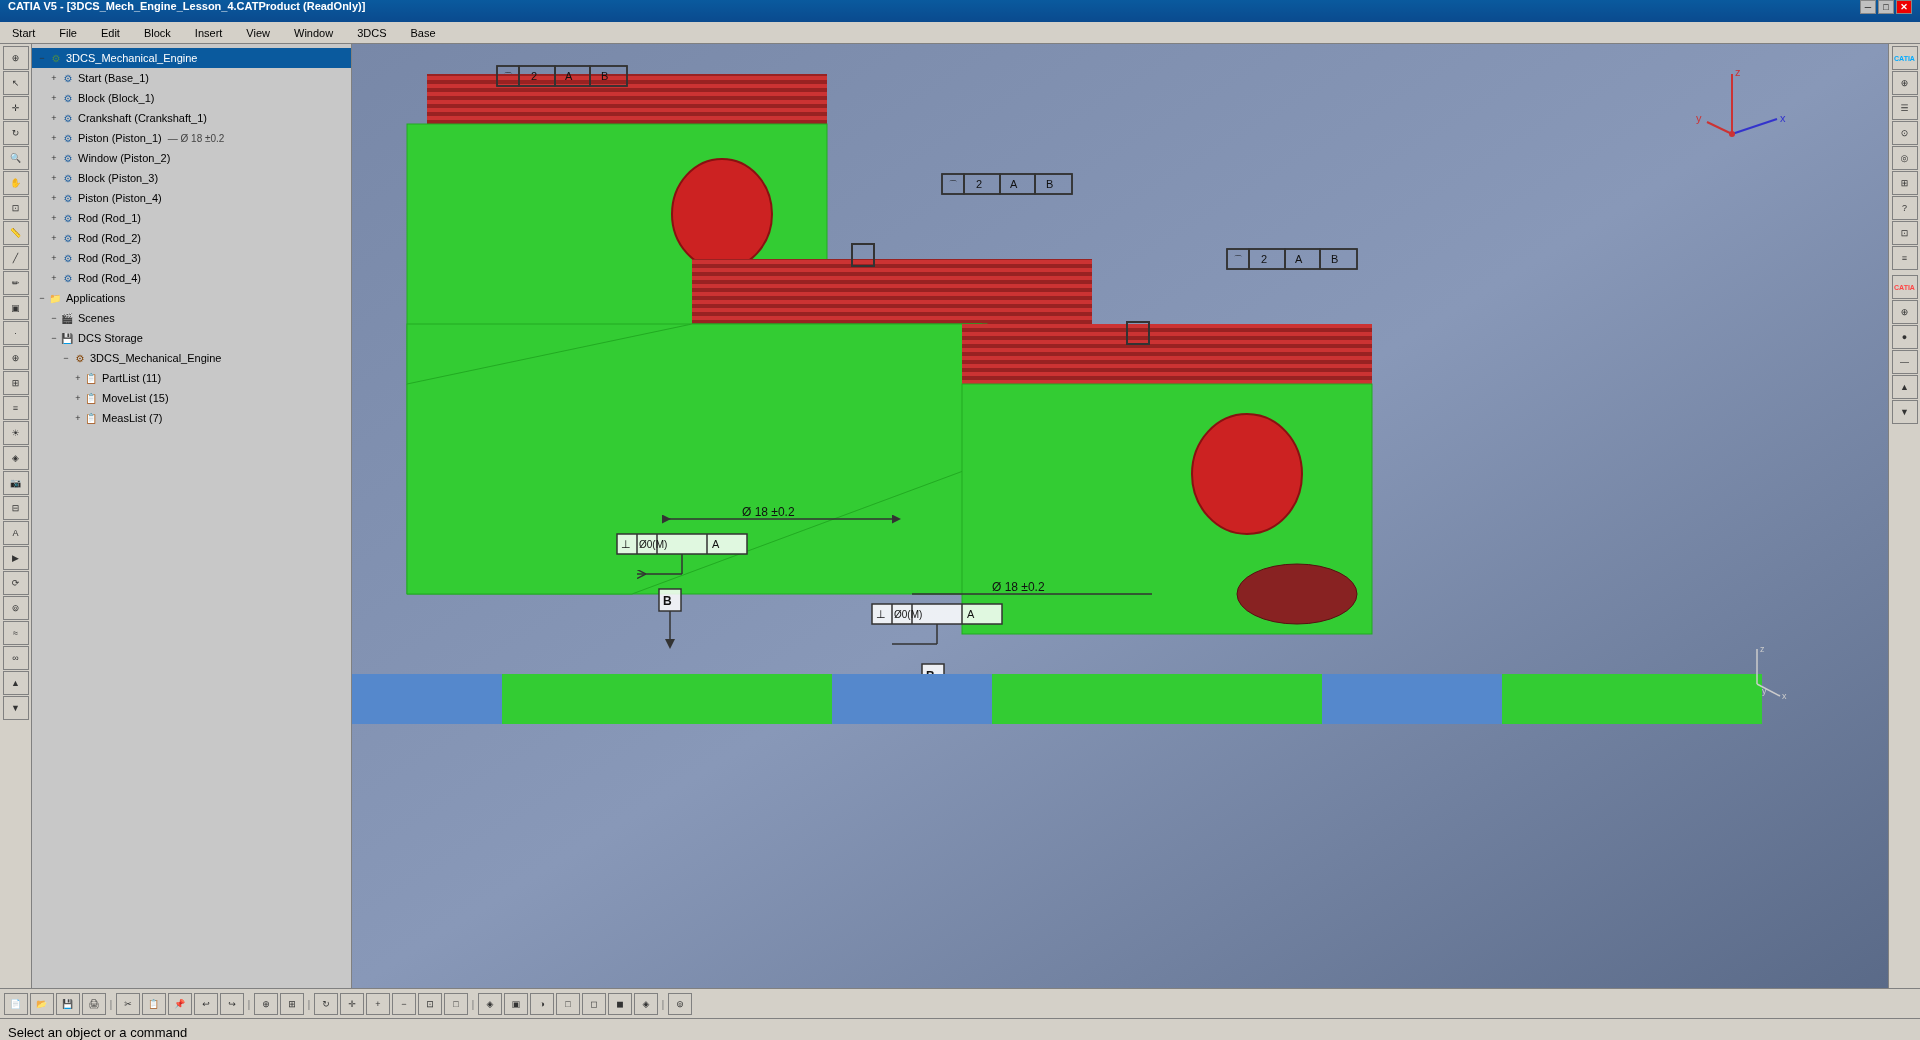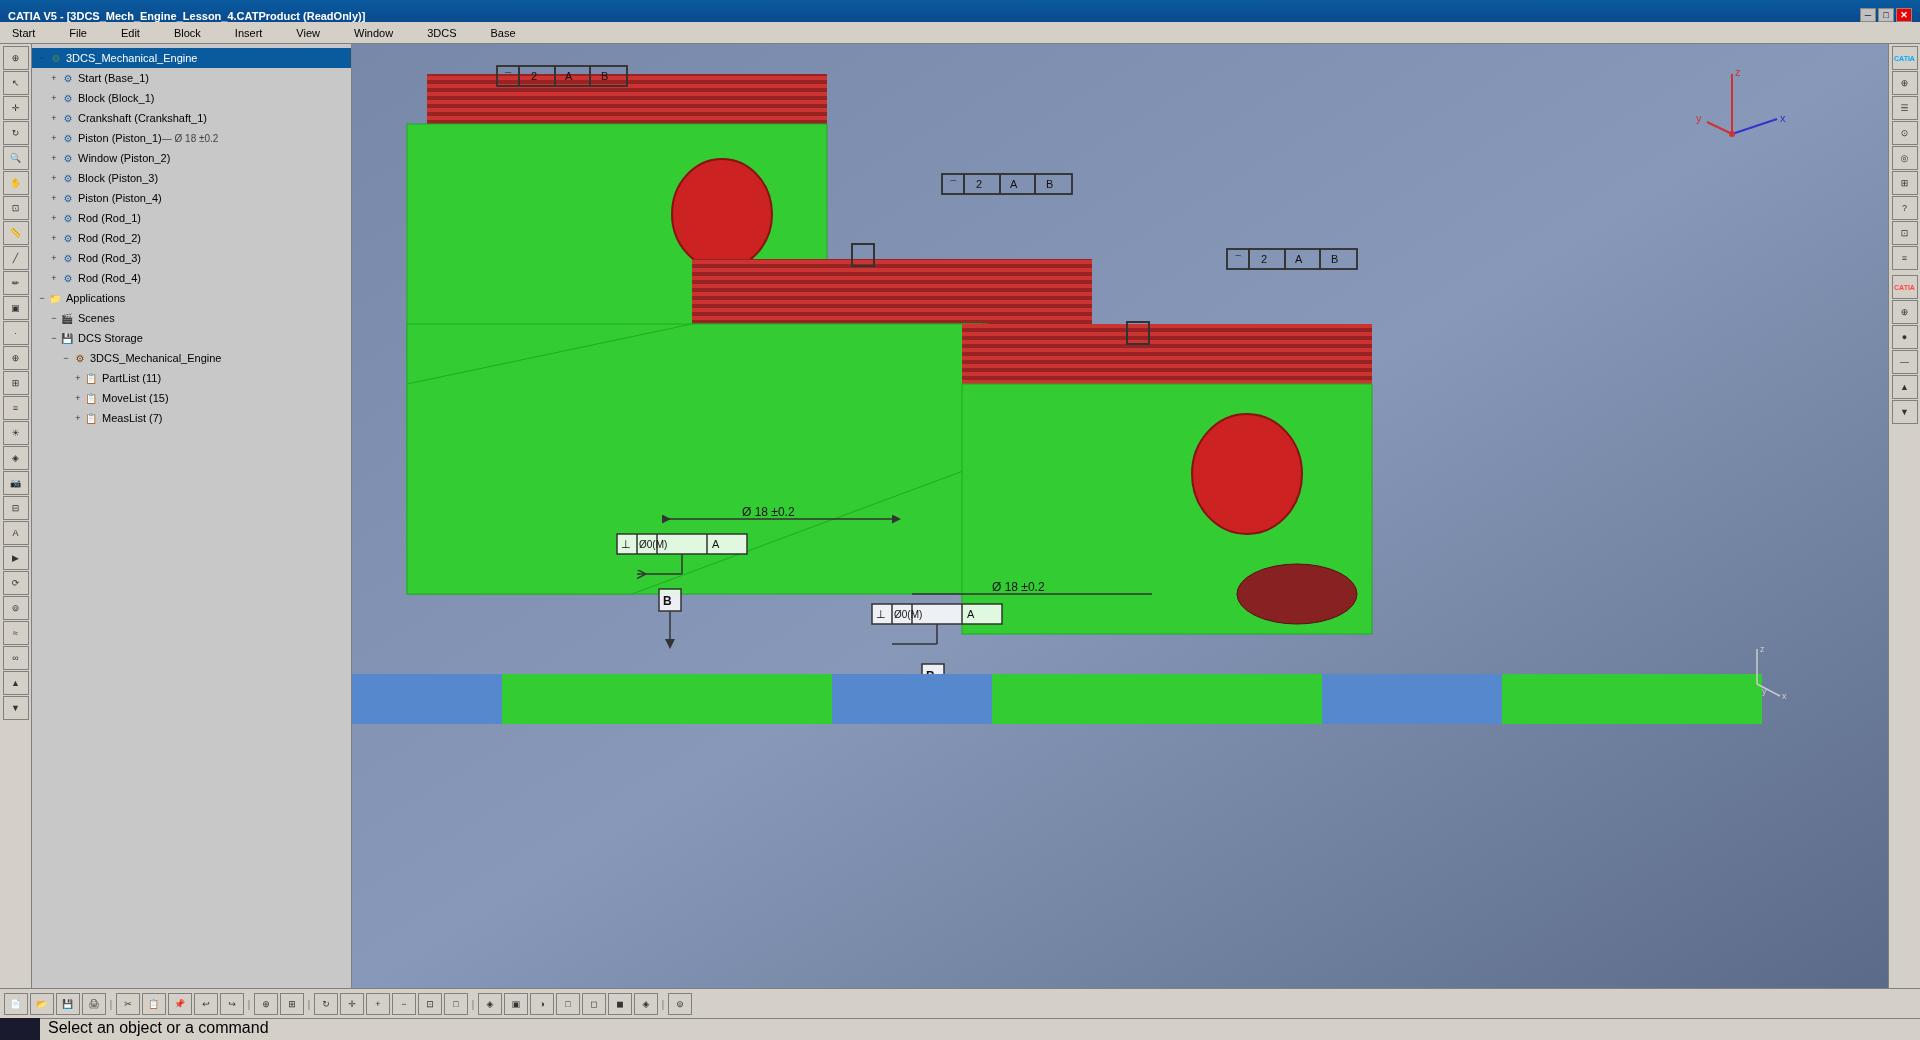--- a/index.html
+++ b/index.html
@@ -4,21 +4,21 @@
   <style>
     * { margin: 0; padding: 0; box-sizing: border-box; }
     body { width: 1920px; height: 1040px; overflow: hidden; font-family: 'Segoe UI', Tahoma, Arial, sans-serif; font-size: 11px; background: #1a1a2e; }
 
     
     #titlebar {
       height: 22px;
       background: linear-gradient(to bottom, #0a5a9e, #0a4a8e);
       color: white;
       display: flex;
-      align-items: flex-end;
+      align-items: flex-start;
       padding: 0 8px;
       font-size: 11px;
       font-weight: bold;
       justify-content: space-between;
     }
     #titlebar .win-btns { display: flex; gap: 2px; }
     #titlebar .win-btn {
       width: 16px; height: 14px;
       background: #c0c0c0;
       border: 1px solid #888;
@@ -30,21 +30,21 @@
     #titlebar .win-btn.close { background: #e00; color: white; }
 
     
     #menubar {
       height: 22px;
       background: #d4d0c8;
       border-bottom: 1px solid #808080;
       display: flex;
       align-items: center;
       padding: 0 4px;
-      gap: 18px;
+      gap: 8px;
     }
     .menu-item {
       padding: 2px 8px;
       font-size: 11px;
       cursor: pointer;
       color: #000;
     }
 
     
     #main-layout {
@@ -157,25 +157,24 @@
       display: flex; align-items: center; justify-content: center;
       color: #808080;
     }
 
     
     #statusbar {
       height: 22px;
       background: #d4d0c8;
       border-top: 1px solid #808080;
       display: flex;
-      align-items: flex-start;
+      align-items: flex-end;
       padding: 0 8px;
-      font-size: 16px;
+      font-size: 13px;
       color: #000;
-      margin-left: 40px;
     }
 
     svg text { font-family: Arial, sans-serif; }
   </style>
 </head>
 <body>
 
 <div id="titlebar">
   <span>CATIA V5 - [3DCS_Mech_Engine_Lesson_4.CATProduct (ReadOnly)]</span>
   <div class="win-btns">
@@ -251,21 +250,21 @@
       <span style="display:inline-block;width:12px"></span>
       <span class="tree-expand">+</span>
       <span class="tree-icon icon-part">⚙</span>
       <span>Crankshaft (Crankshaft_1)</span>
     </div>
     <div class="tree-item">
       <span style="display:inline-block;width:12px"></span>
       <span class="tree-expand">+</span>
       <span class="tree-icon icon-part">⚙</span>
       <span>Piston (Piston_1)</span>
-      <span style="color:#444;font-size:10px">— Ø 18 ±0.2</span>
+      <span style="color:#444;margin-left:6px;font-size:10px">— Ø 18 ±0.2</span>
     </div>
     <div class="tree-item">
       <span style="display:inline-block;width:12px"></span>
       <span class="tree-expand">+</span>
       <span class="tree-icon icon-part">⚙</span>
       <span>Window (Piston_2)</span>
     </div>
     <div class="tree-item">
       <span style="display:inline-block;width:12px"></span>
       <span class="tree-expand">+</span>

